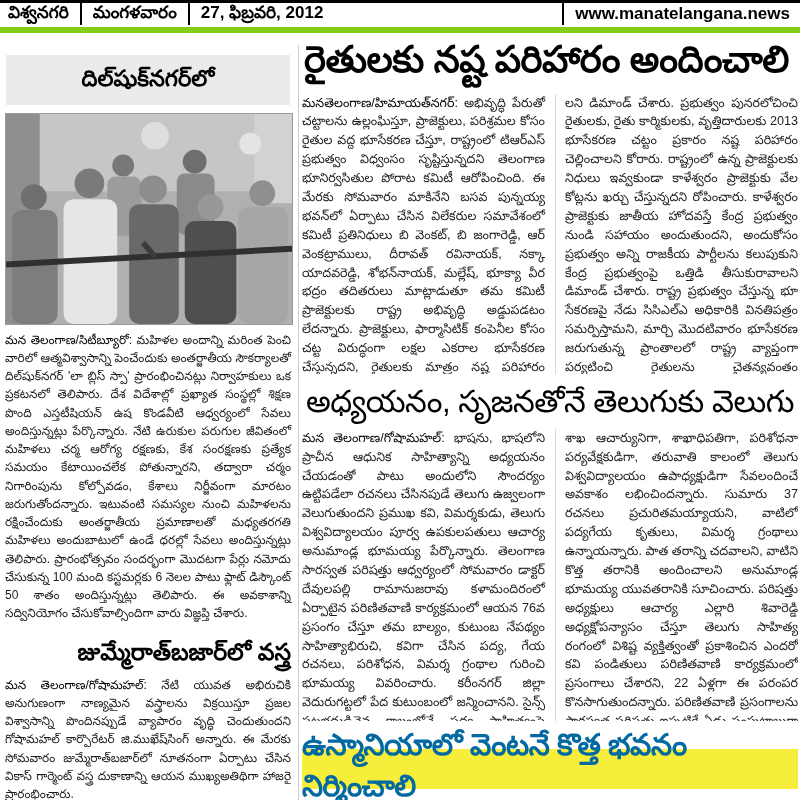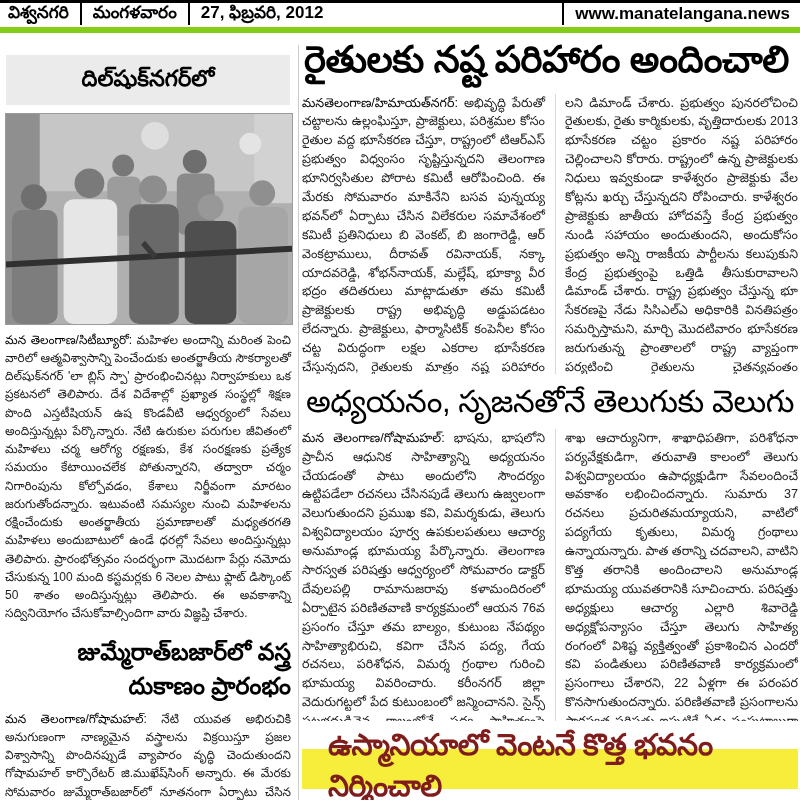--- a/index.html
+++ b/index.html
@@ -51,21 +51,21 @@
   .mid-headline {
     margin:9px 0 9px 0; text-align:center; font-size:31px; font-weight:400;
     line-height:1.2; color:#000; letter-spacing:-0.5px;
   }
   .telugu-cols { height:292px; overflow:hidden; }
 
   
   .yellow-band {
     position:absolute; left:302px; top:749px; width:496px; height:40px;
     background:#f7ee3c; display:flex; align-items:center; justify-content:center;
-    font-size:30px; font-weight:700; color:#7f1d1d; letter-spacing:-0.5px;padding-left:26px;
+    font-size:30px; font-weight:700; color:#0369a1; letter-spacing:-0.5px;
   }
 </style>
 </head>
 <body>
 
 <div class="page">
 
   <div class="masthead">
     <div class="m-group">
       <span>విశ్వనగరి</span>
@@ -117,21 +117,20 @@
         <path d="M140,128 l12,14 l-4,4 l-12,-14 z" fill="#3a3a3a"></path>
       </svg>
     </div>
 
     <p class="body-text">
       <span class="lead">మన తెలంగాణ/సిటీబ్యూరో: </span><span>మహిళల అందాన్ని మరింత పెంచి వారిలో ఆత్మవిశ్వాసాన్ని పెంచేందుకు అంతర్జాతీయ సౌకర్యాలతో దిల్‌షుక్‌నగర్ 'లా బ్లిస్ స్పా' ప్రారంభించినట్లు నిర్వాహకులు ఒక ప్రకటనలో తెలిపారు. దేశ విదేశాల్లో ప్రఖ్యాత సంస్థల్లో శిక్షణ పొంది ఎస్తటీషియన్ ఉష కొండవీటి ఆధ్వర్యంలో సేవలు అందిస్తున్నట్లు పేర్కొన్నారు. నేటి ఉరుకుల పరుగుల జీవితంలో మహిళలు చర్మ ఆరోగ్య రక్షణకు, కేశ సంరక్షణకు ప్రత్యేక సమయం కేటాయించలేక పోతున్నారని, తద్వారా చర్మం నిగారింపును కోల్పోవడం, కేశాలు నిర్జీవంగా మారటం జరుగుతోందన్నారు. ఇటువంటి సమస్యల నుంచి మహిళలను రక్షించేందుకు అంతర్జాతీయ ప్రమాణాలతో మధ్యతరగతి మహిళలు అందుబాటులో ఉండే ధరల్లో సేవలు అందిస్తున్నట్లు తెలిపారు. ప్రారంభోత్సవం సందర్భంగా మొదటగా పేర్లు నమోదు చేసుకున్న 100 మంది కస్టమర్లకు 6 నెలల పాటు ఫ్లాట్ డిస్కౌంట్ 50 శాతం అందిస్తున్నట్లు తెలిపారు. ఈ అవకాశాన్ని సద్వినియోగం చేసుకోవాల్సిందిగా వారు విజ్ఞప్తి చేశారు.</span>
     </p>
 
     <div class="shop-headline">
       <div>జుమ్మేరాత్‌బజార్‌లో వస్త్ర</div>
-      <div>దుకాణం ప్రారంభం</div>
     </div>
 
     <p class="body-text">
       <span class="lead">మన తెలంగాణ/గోషామహల్: </span><span>నేటి యువత అభిరుచికి అనుగుణంగా నాణ్యమైన వస్త్రాలను విక్రయిస్తూ ప్రజల విశ్వాసాన్ని పొందినప్పుడే వ్యాపారం వృద్ధి చెందుతుందని గోషామహల్ కార్పొరేటర్ జి.ముఖేష్‌సింగ్ అన్నారు. ఈ మేరకు సోమవారం జుమ్మేరాత్‌బజార్‌లో నూతనంగా ఏర్పాటు చేసిన వికాస్ గార్మెంట్ వస్త్ర దుకాణాన్ని ఆయన ముఖ్యఅతిథిగా హాజరై ప్రారంభించారు.</span>
     </p>
   </div>
 
   <div class="right-col">
 
     <h1 class="main-headline">రైతులకు నష్ట పరిహారం అందించాలి</h1>

